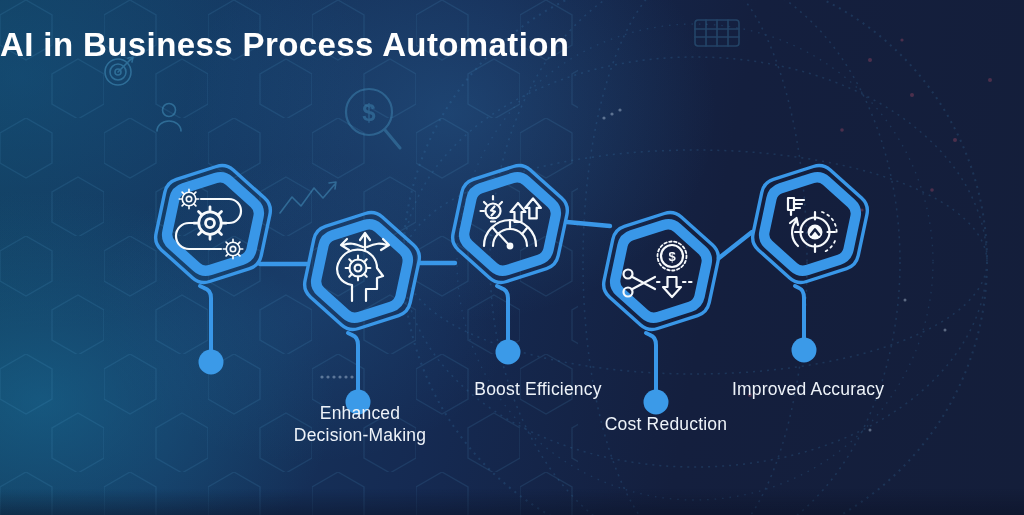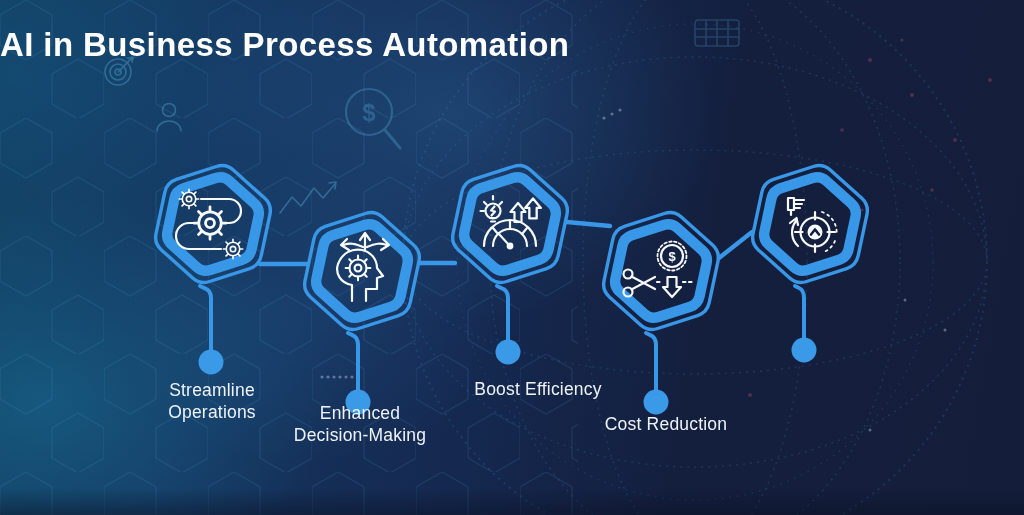--- a/index.html
+++ b/index.html
@@ -213,31 +213,31 @@
       <circle cx="211" cy="362" r="12.5"></circle>
       <circle cx="358" cy="402" r="12.5"></circle>
       <circle cx="508" cy="352" r="12.5"></circle>
       <circle cx="656" cy="402" r="12.5"></circle>
       <circle cx="804" cy="350" r="12.5"></circle>
     </g>
   </svg>
 
   <div class="title">AI in Business Process Automation</div>
 
-  <div class="label" style="left:212px;top:380px">
-    <span class="ln">Streamline</span>
-    <span class="ln">Operations</span>
-  </div>
   <div class="label" style="left:360px;top:403px">
     <span class="ln">Enhanced</span>
     <span class="ln">Decision-Making</span>
   </div>
   <div class="label" style="left:538px;top:379px">
     <span class="ln">Boost Efficiency</span>
     <span class="ln"></span>
   </div>
   <div class="label" style="left:666px;top:414px">
     <span class="ln">Cost Reduction</span>
     <span class="ln"></span>
   </div>
+  <div class="label" style="left:808px;top:379px">
+    <span class="ln">Improved Accuracy</span>
+    <span class="ln"></span>
+  </div>
 
   <div class="bottom-fade"></div>
 </div>
 
 </body></html>

